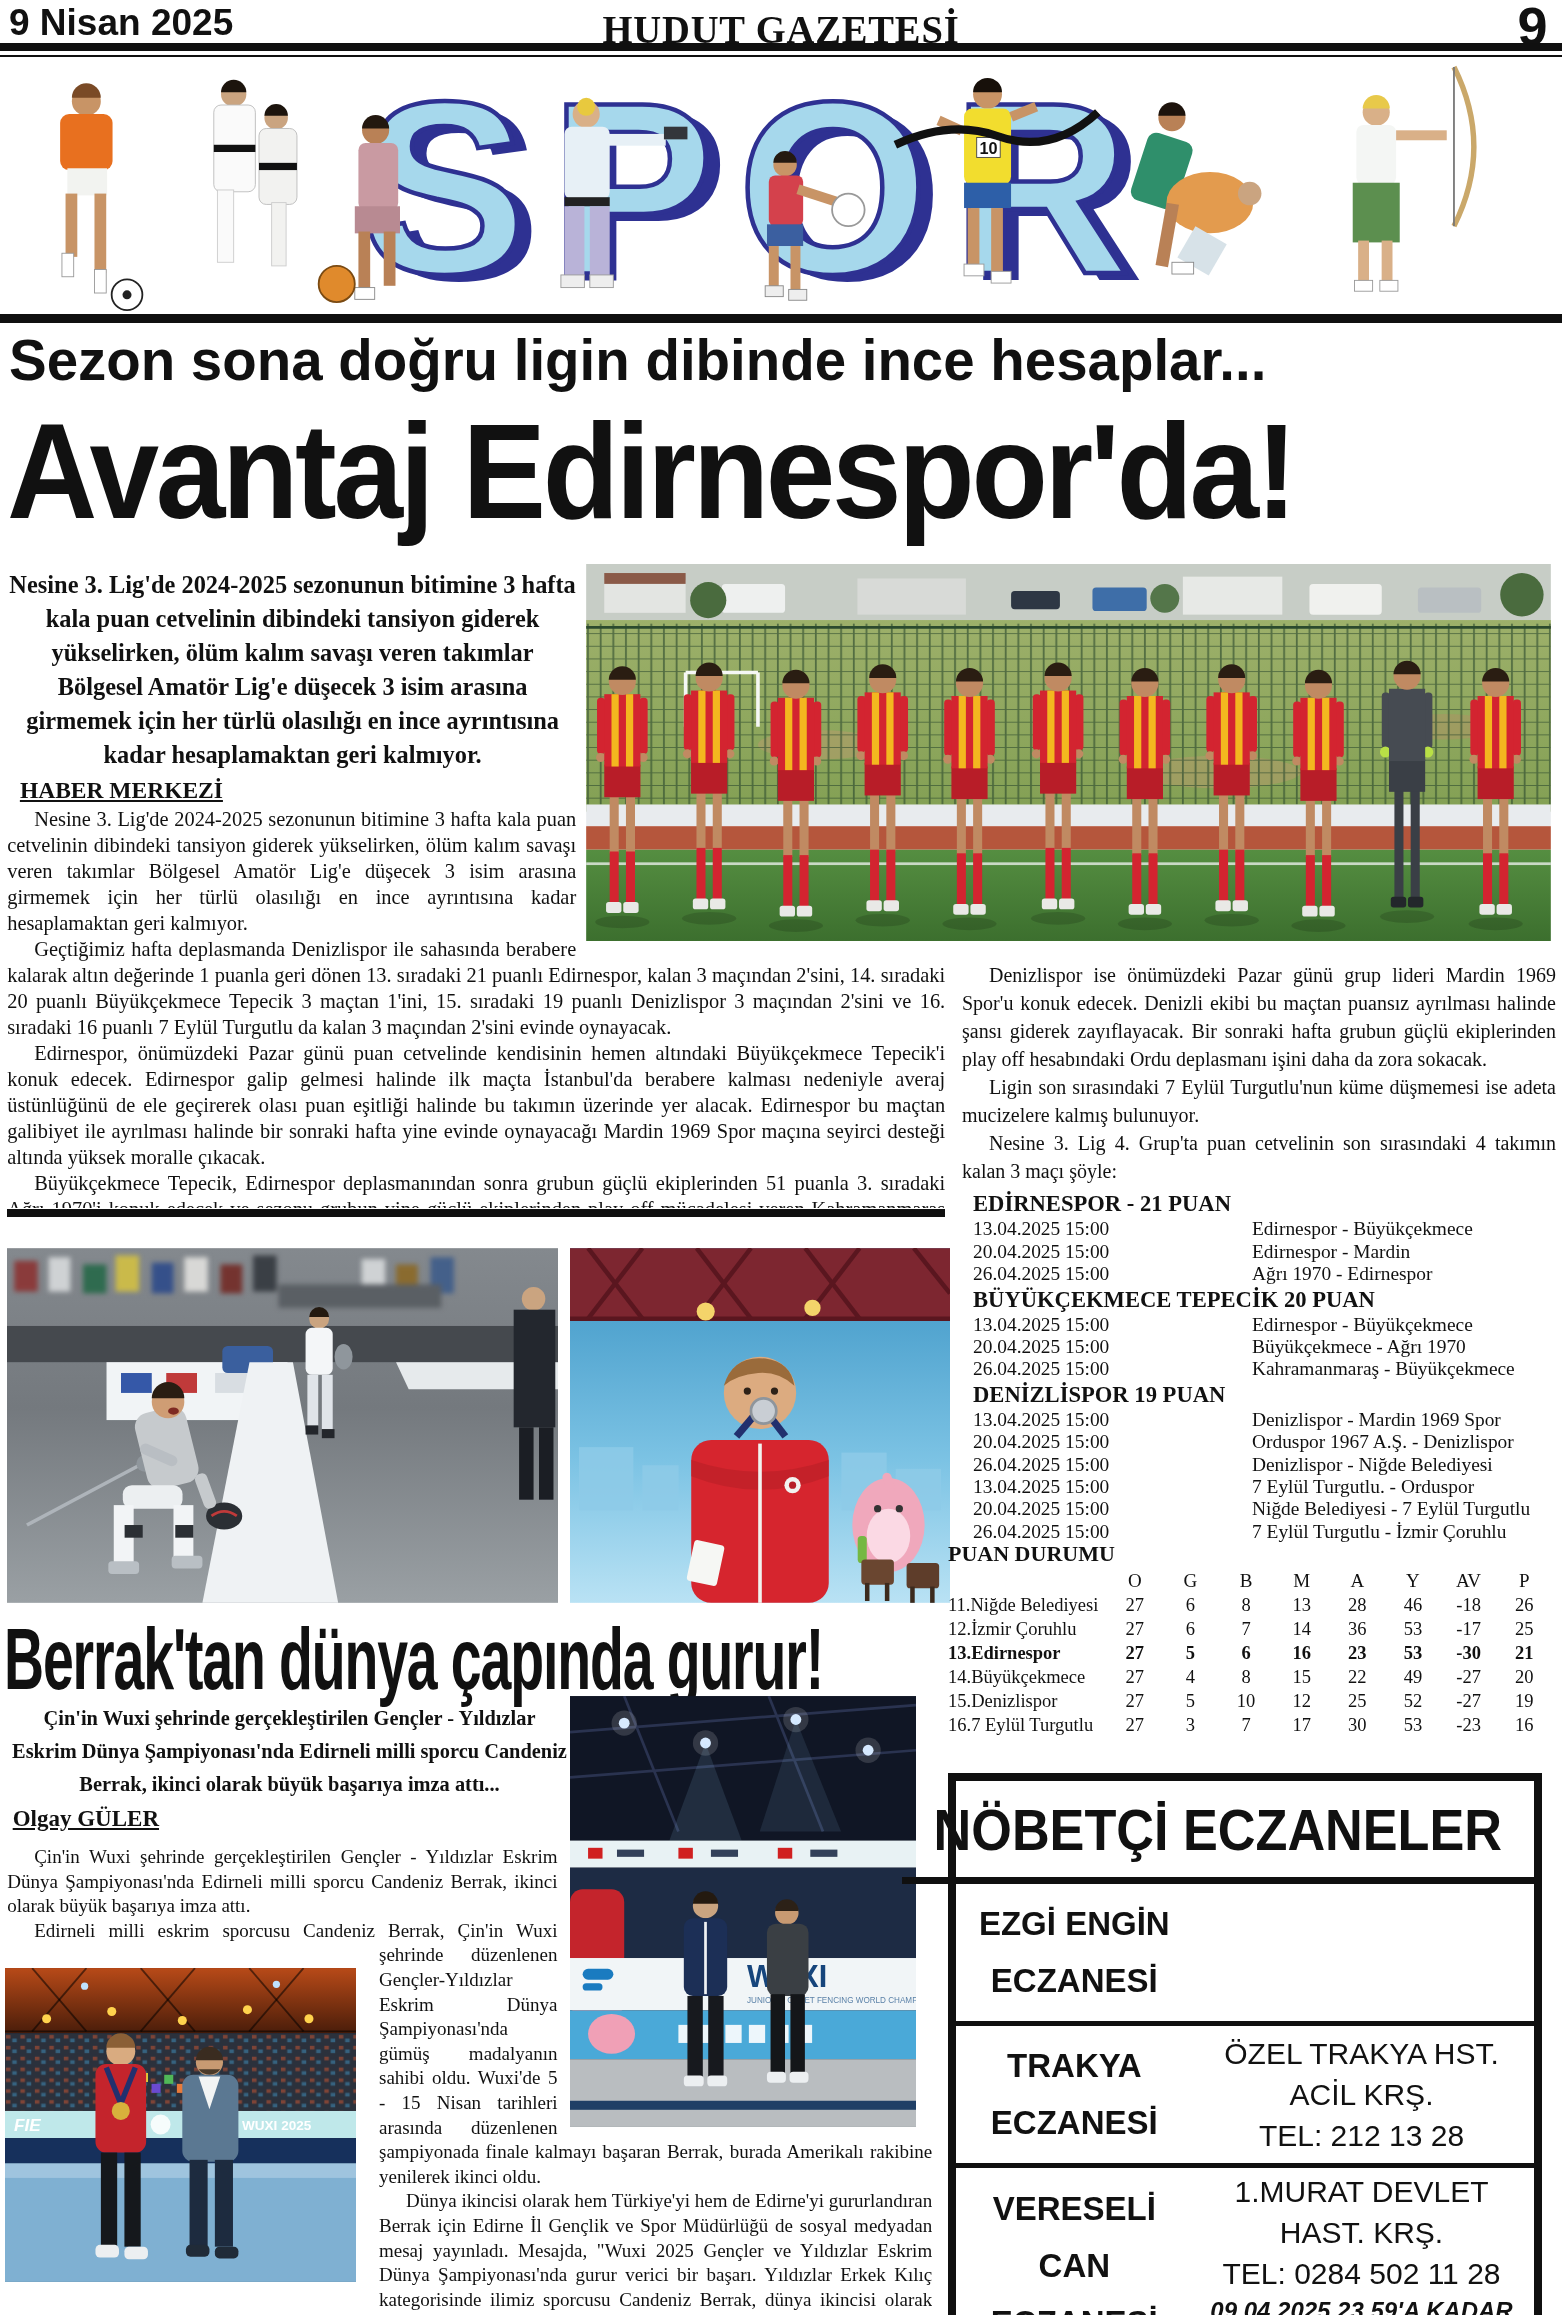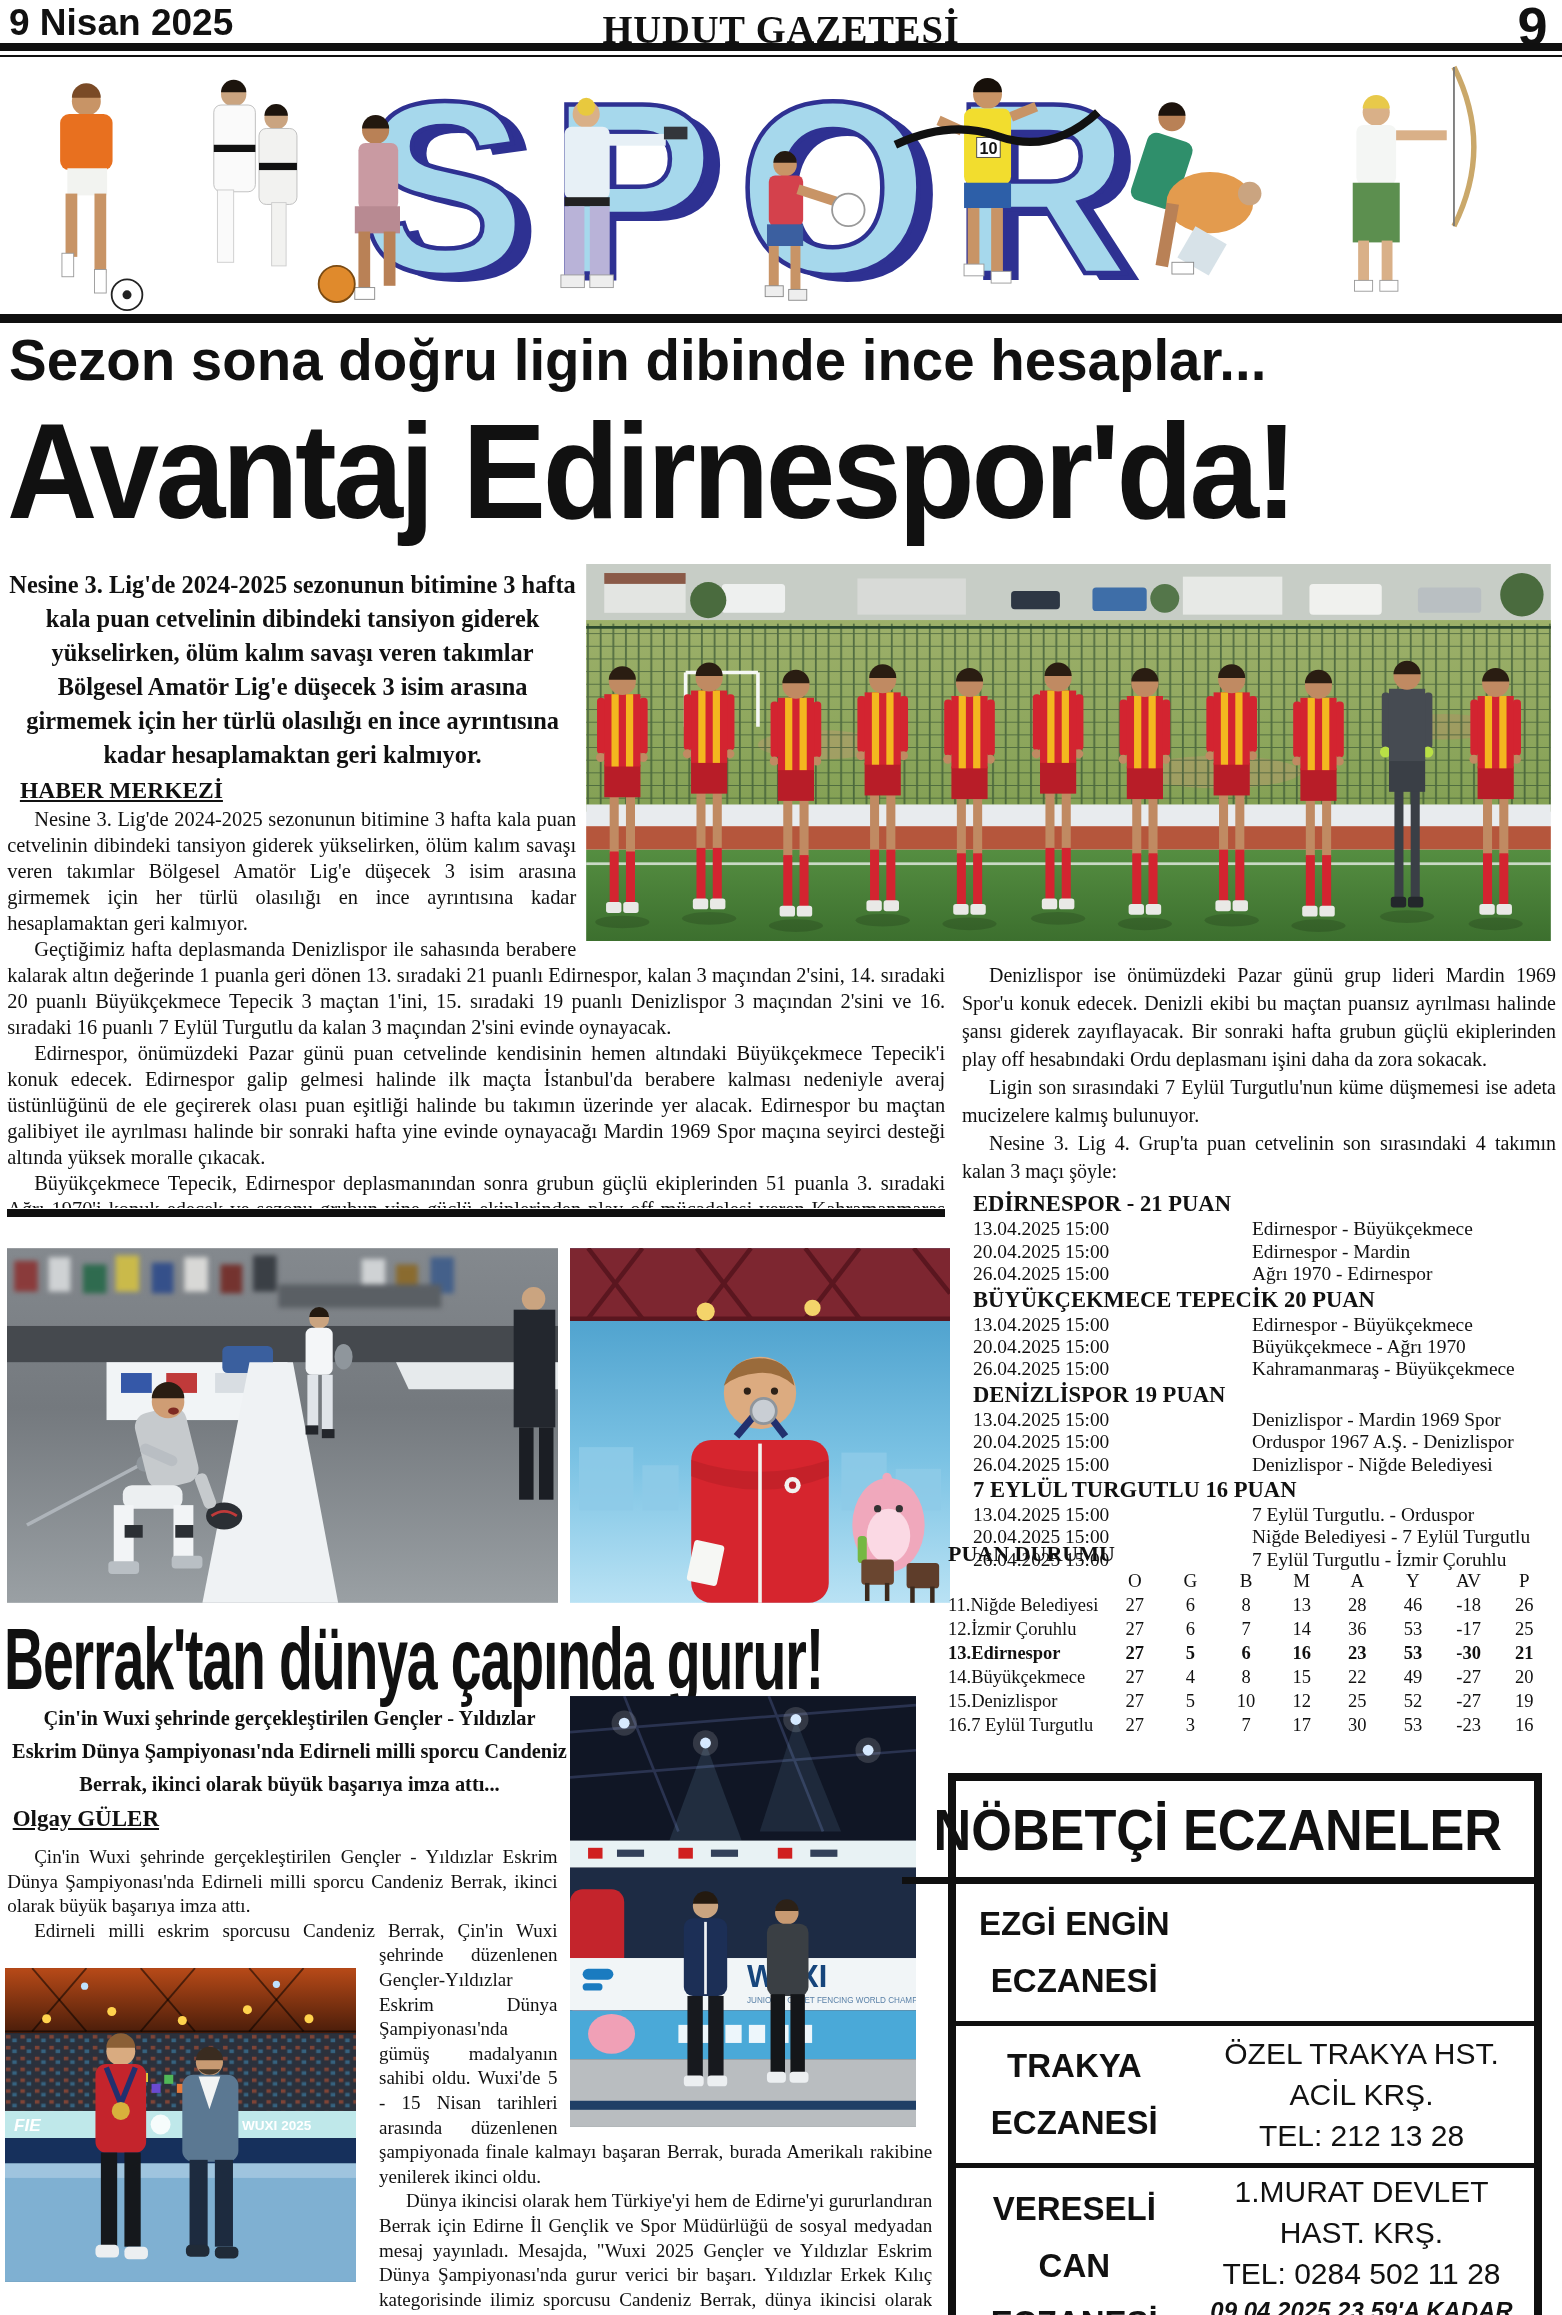--- a/index.html
+++ b/index.html
@@ -631,21 +631,20 @@
           <div class="fx-match">Denizlispor - Mardin 1969 Spor</div>
         </div>
         <div class="fx-row">
           <div class="fx-date">20.04.2025 15:00</div>
           <div class="fx-match">Orduspor 1967 A.Ş. - Denizlispor</div>
         </div>
         <div class="fx-row">
           <div class="fx-date">26.04.2025 15:00</div>
           <div class="fx-match">Denizlispor - Niğde Belediyesi</div>
         </div>
-        <div class="fx-team">7 EYLÜL TURGUTLU  16 PUAN</div>
         <div class="fx-row">
           <div class="fx-date">13.04.2025 15:00</div>
           <div class="fx-match">7 Eylül Turgutlu. - Orduspor</div>
         </div>
         <div class="fx-row">
           <div class="fx-date">20.04.2025 15:00</div>
           <div class="fx-match">Niğde Belediyesi - 7 Eylül Turgutlu</div>
         </div>
         <div class="fx-row">
           <div class="fx-date">26.04.2025 15:00</div>

